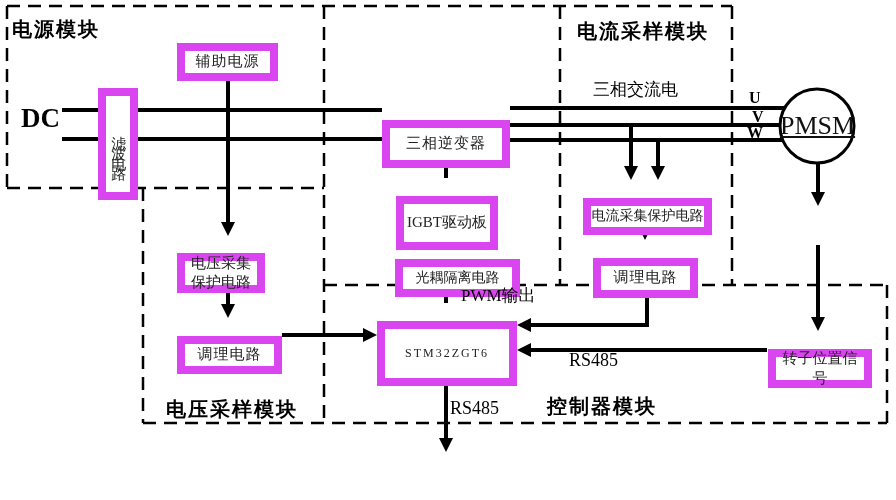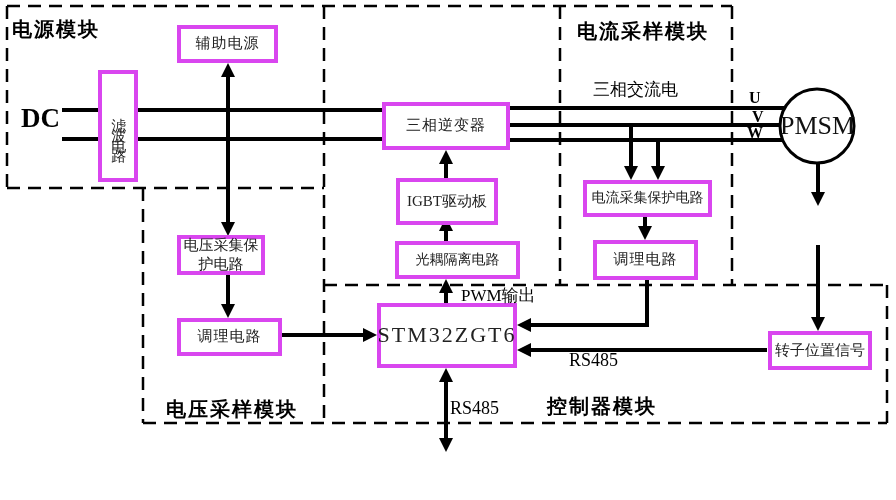--- a/index.html
+++ b/index.html
@@ -4,37 +4,37 @@
 <style>
   html,body { margin:0; padding:0; background:#ffffff; }
   .stage {
     position:relative; width:896px; height:500px; background:#ffffff;
     font-family:"Liberation Serif","DejaVu Serif",serif; color:#111;
     overflow:hidden;
   }
   .stage svg { position:absolute; left:0; top:0; }
   .box {
     position:absolute; box-sizing:border-box; background:#ffffff;
-    border:4px solid #d946ef; display:flex; align-items:center;
+    border:8px solid #d946ef; display:flex; align-items:center;
     justify-content:center; text-align:center; font-size:15px;
-    line-height:1.3; color:#222; letter-spacing:1px;
+    line-height:1.3; color:#222; letter-spacing:1px;margin-top:18px;
   }
   .vtext {
     writing-mode:vertical-rl; text-orientation:upright; letter-spacing:10px;
   }
   .mod-label {
     position:absolute; font-weight:bold; font-size:20px; color:#000;
     letter-spacing:2px; white-space:nowrap;
   }
   .wire-label { position:absolute; white-space:nowrap; color:#000; }
   .pmsm {
     position:absolute; display:flex; align-items:center; justify-content:center;
     font-size:26px; color:#111;
   }
-  .mcu { font-size:22px; letter-spacing:2px; }
+  .mcu { font-size:12px; letter-spacing:2px; }
 </style>
 </head>
 <body>
 
 <div class="stage">
 
   <svg width="896" height="500" viewBox="0 0 896 500">
 
     <g stroke="#000" stroke-width="2.5" stroke-dasharray="13 8" fill="none">
       <path d="M7,6 H732"></path>
@@ -92,39 +92,39 @@
 
     <circle cx="817" cy="126" r="37" fill="#ffffff" stroke="#000" stroke-width="3"></circle>
   </svg>
 
   <div class="box" style="left:177px; top:25px; width:101px; height:38px;">辅助电源</div>
 
   <div class="box vtext" style="left:98px; top:70px; width:40px; height:112px;">滤波电路</div>
 
   <div class="box" style="left:382px; top:102px; width:128px; height:48px;">三相逆变器</div>
 
-  <div class="box" style="left:396px; top:178px; width:102px; height:47px; letter-spacing:0;">IGBT驱动板</div>
+  <div class="box" style="left:396px; top:178px; width:102px; height:54px; letter-spacing:0;">IGBT驱动板</div>
 
   <div class="box" style="left:395px; top:241px; width:125px; height:38px; font-size:14px; letter-spacing:0;">光耦隔离电路</div>
 
   <div class="box" style="left:583px; top:180px; width:129px; height:37px; font-size:14px; letter-spacing:0;">电流采集保护电路</div>
 
   <div class="box" style="left:593px; top:240px; width:105px; height:40px;">调理电路</div>
 
   <div class="box" style="left:177px; top:235px; width:88px; height:40px; font-size:15px; letter-spacing:0; line-height:1.25;">电压采集保护电路</div>
 
   <div class="box" style="left:177px; top:318px; width:105px; height:38px;">调理电路</div>
 
   <div class="box mcu" style="left:377px; top:303px; width:140px; height:65px;">STM32ZGT6</div>
 
 
   <div class="box" style="left:768px; top:331px; width:104px; height:39px; letter-spacing:0;">转子位置信号</div>
 
 
-  <div class="pmsm" style="left:781px; top:90px; width:73px; height:72px;">PMSM</div>
+  <div class="pmsm" style="left:781px; top:90px; width:73px; height:72px;text-decoration:underline;">PMSM</div>
 
   <div class="mod-label" style="left:12px; top:16px;">电源模块</div>
   <div class="mod-label" style="left:577px; top:18px;">电流采样模块</div>
   <div class="mod-label" style="left:166px; top:396px;">电压采样模块</div>
   <div class="mod-label" style="left:547px; top:393px;">控制器模块</div>
 
   <div class="wire-label" style="left:21px; top:103px; font-size:27px; font-weight:bold;">DC</div>
   <div class="wire-label" style="left:593px; top:78px; font-size:17px;">三相交流电</div>
   <div class="wire-label" style="left:749px; top:89px; font-size:16px; font-weight:bold;">U</div>
   <div class="wire-label" style="left:752px; top:108px; font-size:16px; font-weight:bold;">V</div>

